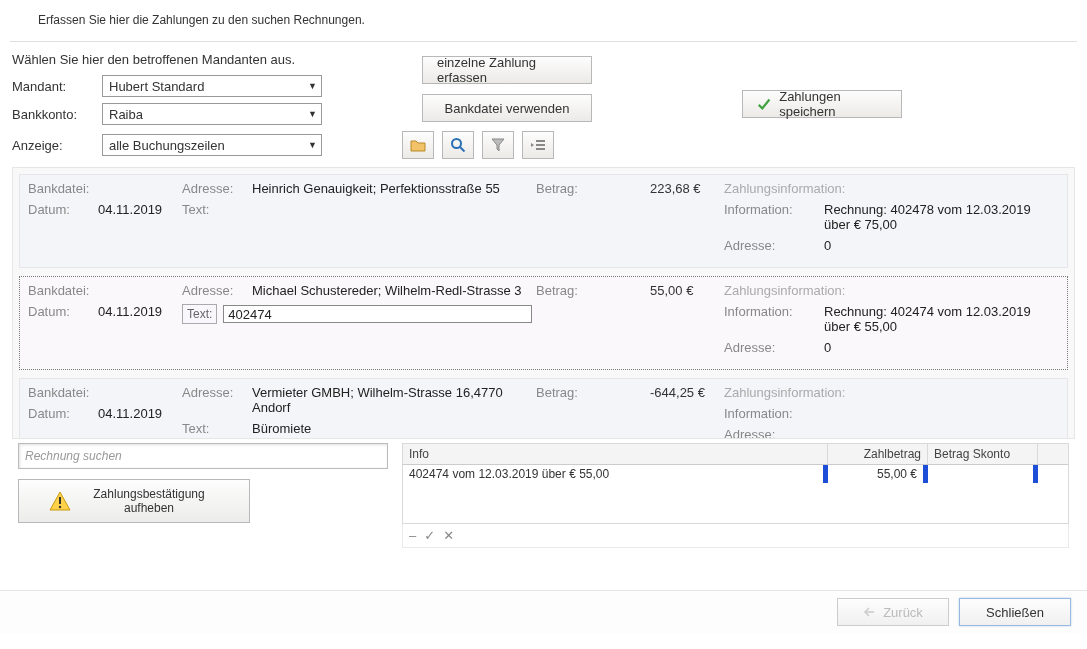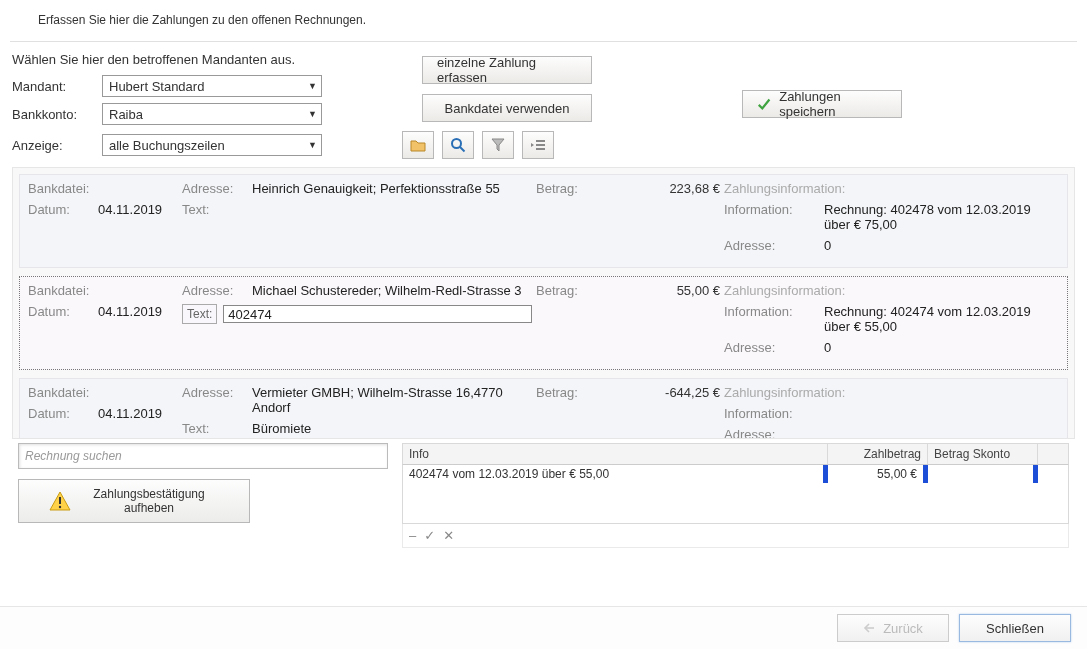--- a/index.html
+++ b/index.html
@@ -138,21 +138,21 @@
     display: flex;
     flex-direction: column;
     gap: 6px;
   }
   .entry .kv {
     display: flex;
     gap: 6px;
   }
   .entry .kv .k { color: #888; width: 64px; flex: none; }
   .entry .kv .v { color: #222; }
-  .entry .amount { text-align: right; white-space: nowrap; }
+  .entry .amount { text-align: left; white-space: nowrap; }
   .entry .zinfo-lbl { color: #aaa; }
   .entry .info-line {
     display: flex;
     gap: 10px;
   }
   .entry .info-line .k { color: #888; width: 90px; flex: none; }
   .entry .info-line .v { color: #222; max-width: 210px; }
   .entry .text-input {
     border: 1px solid #888;
     background: #fff;
@@ -263,21 +263,21 @@
     gap: 8px;
     align-items: center;
     padding: 4px 6px;
     border: 1px solid #eaeaea;
     border-top: none;
     color: #888;
     font-size: 13px;
   }
   .btm-bar {
     position: absolute;
-    left: 0; right: 0; bottom: 0;
+    left: 0; right: 0; bottom: 16px;
     height: 42px;
     border-top: 1px solid #e6e6e6;
     display: flex;
     justify-content: flex-end;
     align-items: center;
     gap: 10px;
     padding: 0 16px;
     background: #fdfdfd;
   }
   .nav-btn {
@@ -299,21 +299,21 @@
     box-shadow: 0 0 2px #b7cfef;
   }
   svg { display: block; }
 </style>
 </head>
 <body>
 
 <div class="window">
 
   <div class="header">
-    <div class="subtitle">Erfassen Sie hier die Zahlungen zu den offenen Rechnungen.</div>
+    <div class="subtitle">Erfassen Sie hier die Zahlungen zu den suchen Rechnungen.</div>
   </div>
   <div class="divider"></div>
 
   <div class="content">
 
     <div class="top-grid">
 
       <div>
         <div class="form-instruction">Wählen Sie hier den betroffenen Mandanten aus.</div>
 

